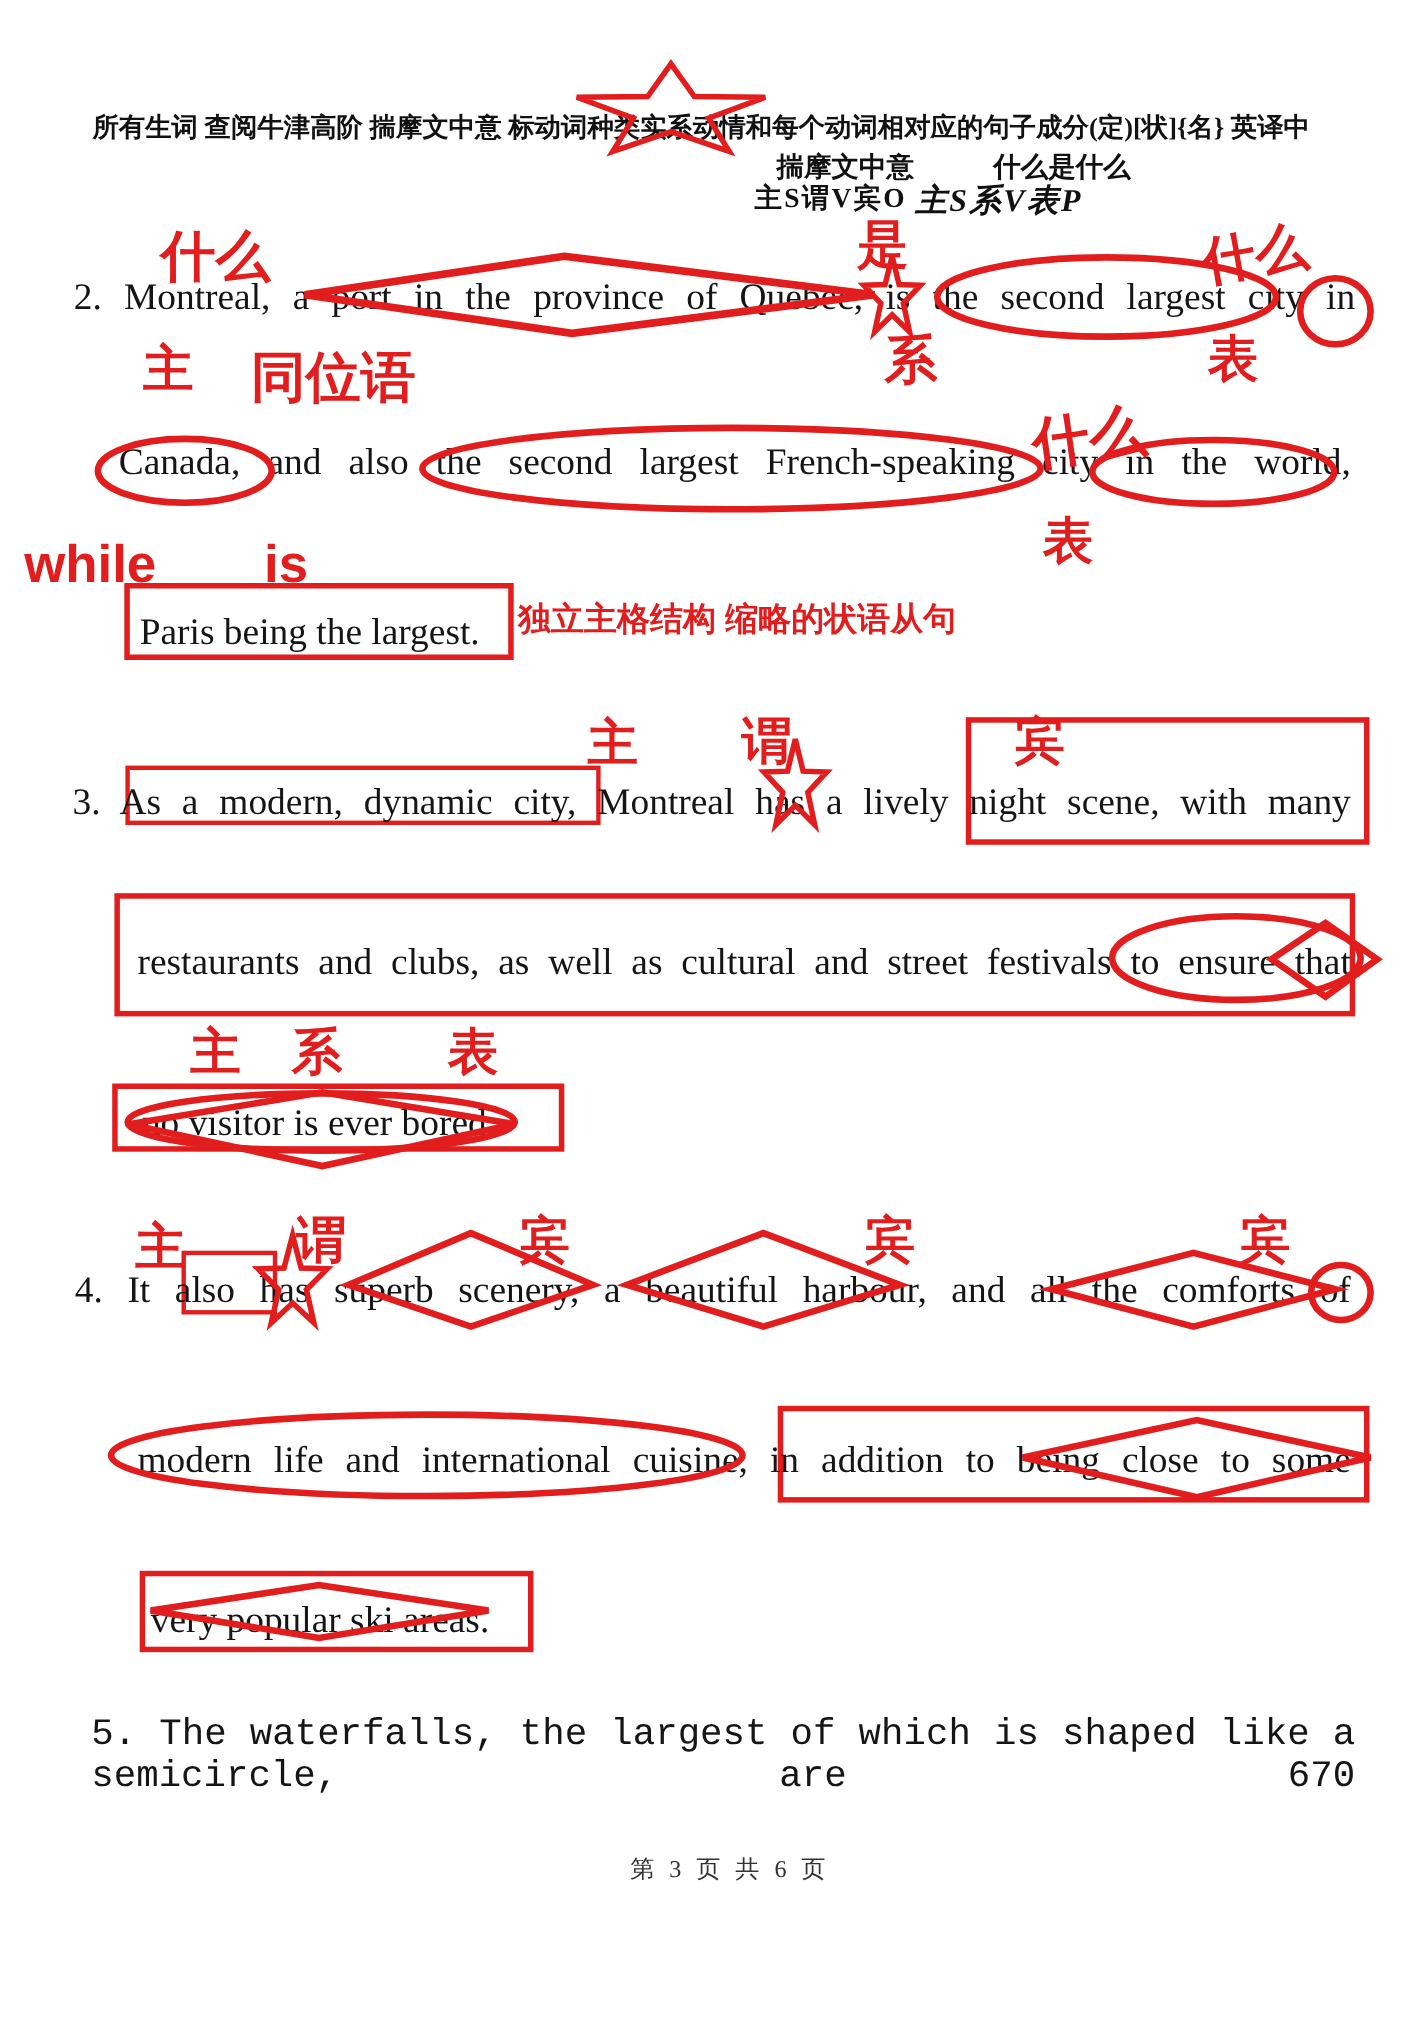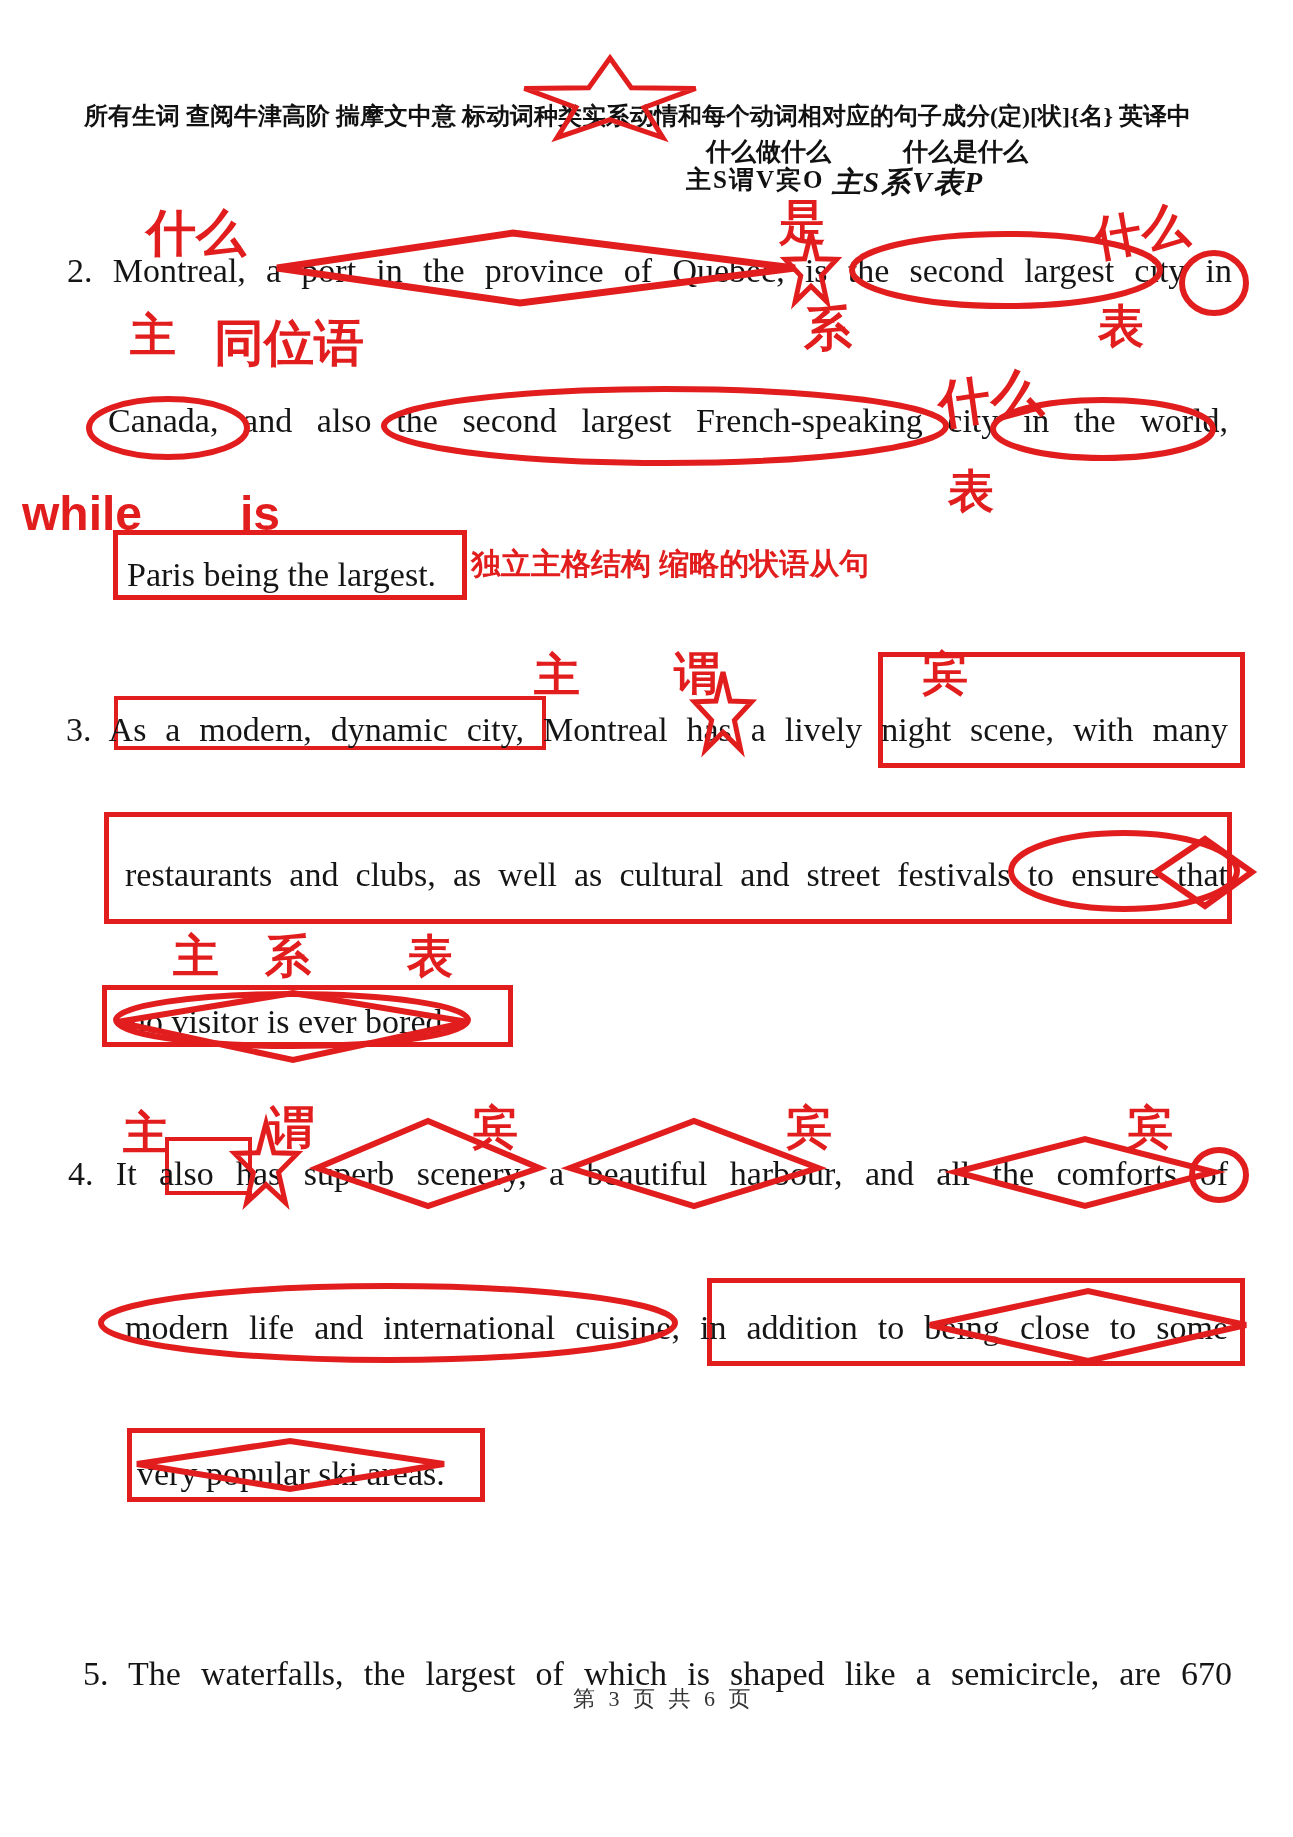--- a/index.html
+++ b/index.html
@@ -17,21 +17,21 @@
   .svglayer{position:absolute;left:0;top:0;width:1293px;height:1837px;pointer-events:none;}
   .svglayer *{fill:none;stroke:#e21d1d;}
   .footer{font-family:Liberation Serif, serif;font-size:22px;color:#333;letter-spacing:4px;white-space:nowrap;}
 </style>
 </head>
 <body>
 
 <div class="page">
 
   <div class="abs hdr" style="left:84px;top:100px;font-size:24px;">所有生词 查阅牛津高阶 揣摩文中意 标动词种类实系动情和每个动词相对应的句子成分(定)[状]{名} 英译中</div>
-  <div class="abs hdr" style="left:706px;top:135px;font-size:25px;">什么做什么</div>
+  <div class="abs hdr" style="left:706px;top:135px;font-size:25px;">揣摩文中意</div>
   <div class="abs hdr" style="left:903px;top:135px;font-size:25px;">什么是什么</div>
   <div class="abs hdr" style="left:686px;top:163px;font-size:25px;letter-spacing:2px;">主S谓V宾O</div>
   <div class="abs hdr" style="left:832px;top:163px;font-size:29px;letter-spacing:2px;font-style:italic;">主S系V表P</div>
 
   <div class="redbox" style="left:113px;top:530px;width:354px;height:70px;"></div>
   <div class="redbox" style="left:878px;top:652px;width:367px;height:116px;"></div>
   <div class="redbox" style="left:114px;top:696px;width:432px;height:54px;border-width:4px;"></div>
   <div class="redbox" style="left:104px;top:812px;width:1128px;height:112px;"></div>
   <div class="redbox" style="left:102px;top:985px;width:411px;height:62px;"></div>
   <div class="redbox" style="left:165px;top:1137px;width:87px;height:58px;border-width:4px;"></div>
@@ -43,21 +43,21 @@
   <div class="abs line" style="left:127px;top:555px;text-align:right;">Paris being the largest.</div>
 
   <div class="abs jline" style="left:66px;top:710px;width:1162px;">3.  As a modern, dynamic city, Montreal has a lively night scene, with many</div>
   <div class="abs jline" style="left:125px;top:855px;width:1103px;">restaurants and clubs, as well as cultural and street festivals to ensure that</div>
   <div class="abs line" style="left:129px;top:1002px;">no visitor is ever bored.</div>
 
   <div class="abs jline" style="left:68px;top:1154px;width:1160px;">4.  It also has superb scenery, a beautiful harbour, and all the comforts of</div>
   <div class="abs jline" style="left:125px;top:1308px;width:1103px;">modern life and international cuisine, in addition to being close to some</div>
   <div class="abs line" style="left:137px;top:1454px;">very popular ski areas.</div>
 
-  <div class="abs jline" style="left:83px;top:1654px;width:1149px;">5.  The waterfalls, the largest of which is shaped like a semicircle, are 670</div>
+  <div class="abs jline" style="left:83px;top:1558px;width:1149px;font-family:Liberation Mono, monospace;">5.  The waterfalls, the largest of which is shaped like a semicircle, are 670</div>
 
   <svg class="svglayer" viewBox="0 0 1293 1837">
 
     <g transform="translate(520,58) scale(1.8,0.88)">
       <polygon points="50,0 61.8,33.8 97.6,34.6 69,56.2 79.4,90.5 50,70 20.6,90.5 31,56.2 2.4,34.6 38.2,33.8" stroke-width="5" vector-effect="non-scaling-stroke"></polygon>
     </g>
 
     <polygon points="277,268 513,233 795,268 520,303" stroke-width="7"></polygon>
     <g transform="translate(784,233) scale(0.54,0.76)">
       <polygon points="50,0 61.8,33.8 97.6,34.6 69,56.2 79.4,90.5 50,70 20.6,90.5 31,56.2 2.4,34.6 38.2,33.8" stroke-width="5" vector-effect="non-scaling-stroke"></polygon>
@@ -85,21 +85,21 @@
     <ellipse cx="1219" cy="1175" rx="27" ry="25" stroke-width="6"></ellipse>
     <ellipse cx="388" cy="1323" rx="287" ry="37" stroke-width="6"></ellipse>
     <polygon points="930,1325 1088,1291 1246,1325 1088,1361" stroke-width="6"></polygon>
     <polygon points="137,1464 290,1441 444,1464 290,1489" stroke-width="6"></polygon>
   </svg>
 
   <div class="abs red" style="left:146px;top:208px;font-size:50px;">什么</div>
   <div class="abs red" style="left:779px;top:198px;font-size:47px;">是</div>
   <div class="abs red" style="left:1093px;top:208px;font-size:48px;transform:rotate(-10deg);">什么</div>
   <div class="abs red" style="left:130px;top:312px;font-size:46px;">主</div>
-  <div class="abs red" style="left:214px;top:318px;font-size:50px;">同位语</div>
+  <div class="abs red" style="left:228px;top:318px;font-size:50px;">同位语</div>
   <div class="abs red" style="left:804px;top:305px;font-size:48px;">系</div>
   <div class="abs red" style="left:1098px;top:303px;font-size:46px;">表</div>
   <div class="abs red" style="left:938px;top:372px;font-size:52px;transform:rotate(-8deg);">什么</div>
   <div class="abs red" style="left:948px;top:468px;font-size:46px;">表</div>
 
   <div class="abs red" style="left:22px;top:490px;font-size:48px;">while</div>
   <div class="abs red" style="left:240px;top:490px;font-size:48px;">is</div>
   <div class="abs red" style="left:471px;top:549px;font-size:30px;">独立主格结构 缩略的状语从句</div>
 
   <div class="abs red" style="left:534px;top:652px;font-size:46px;">主</div>

